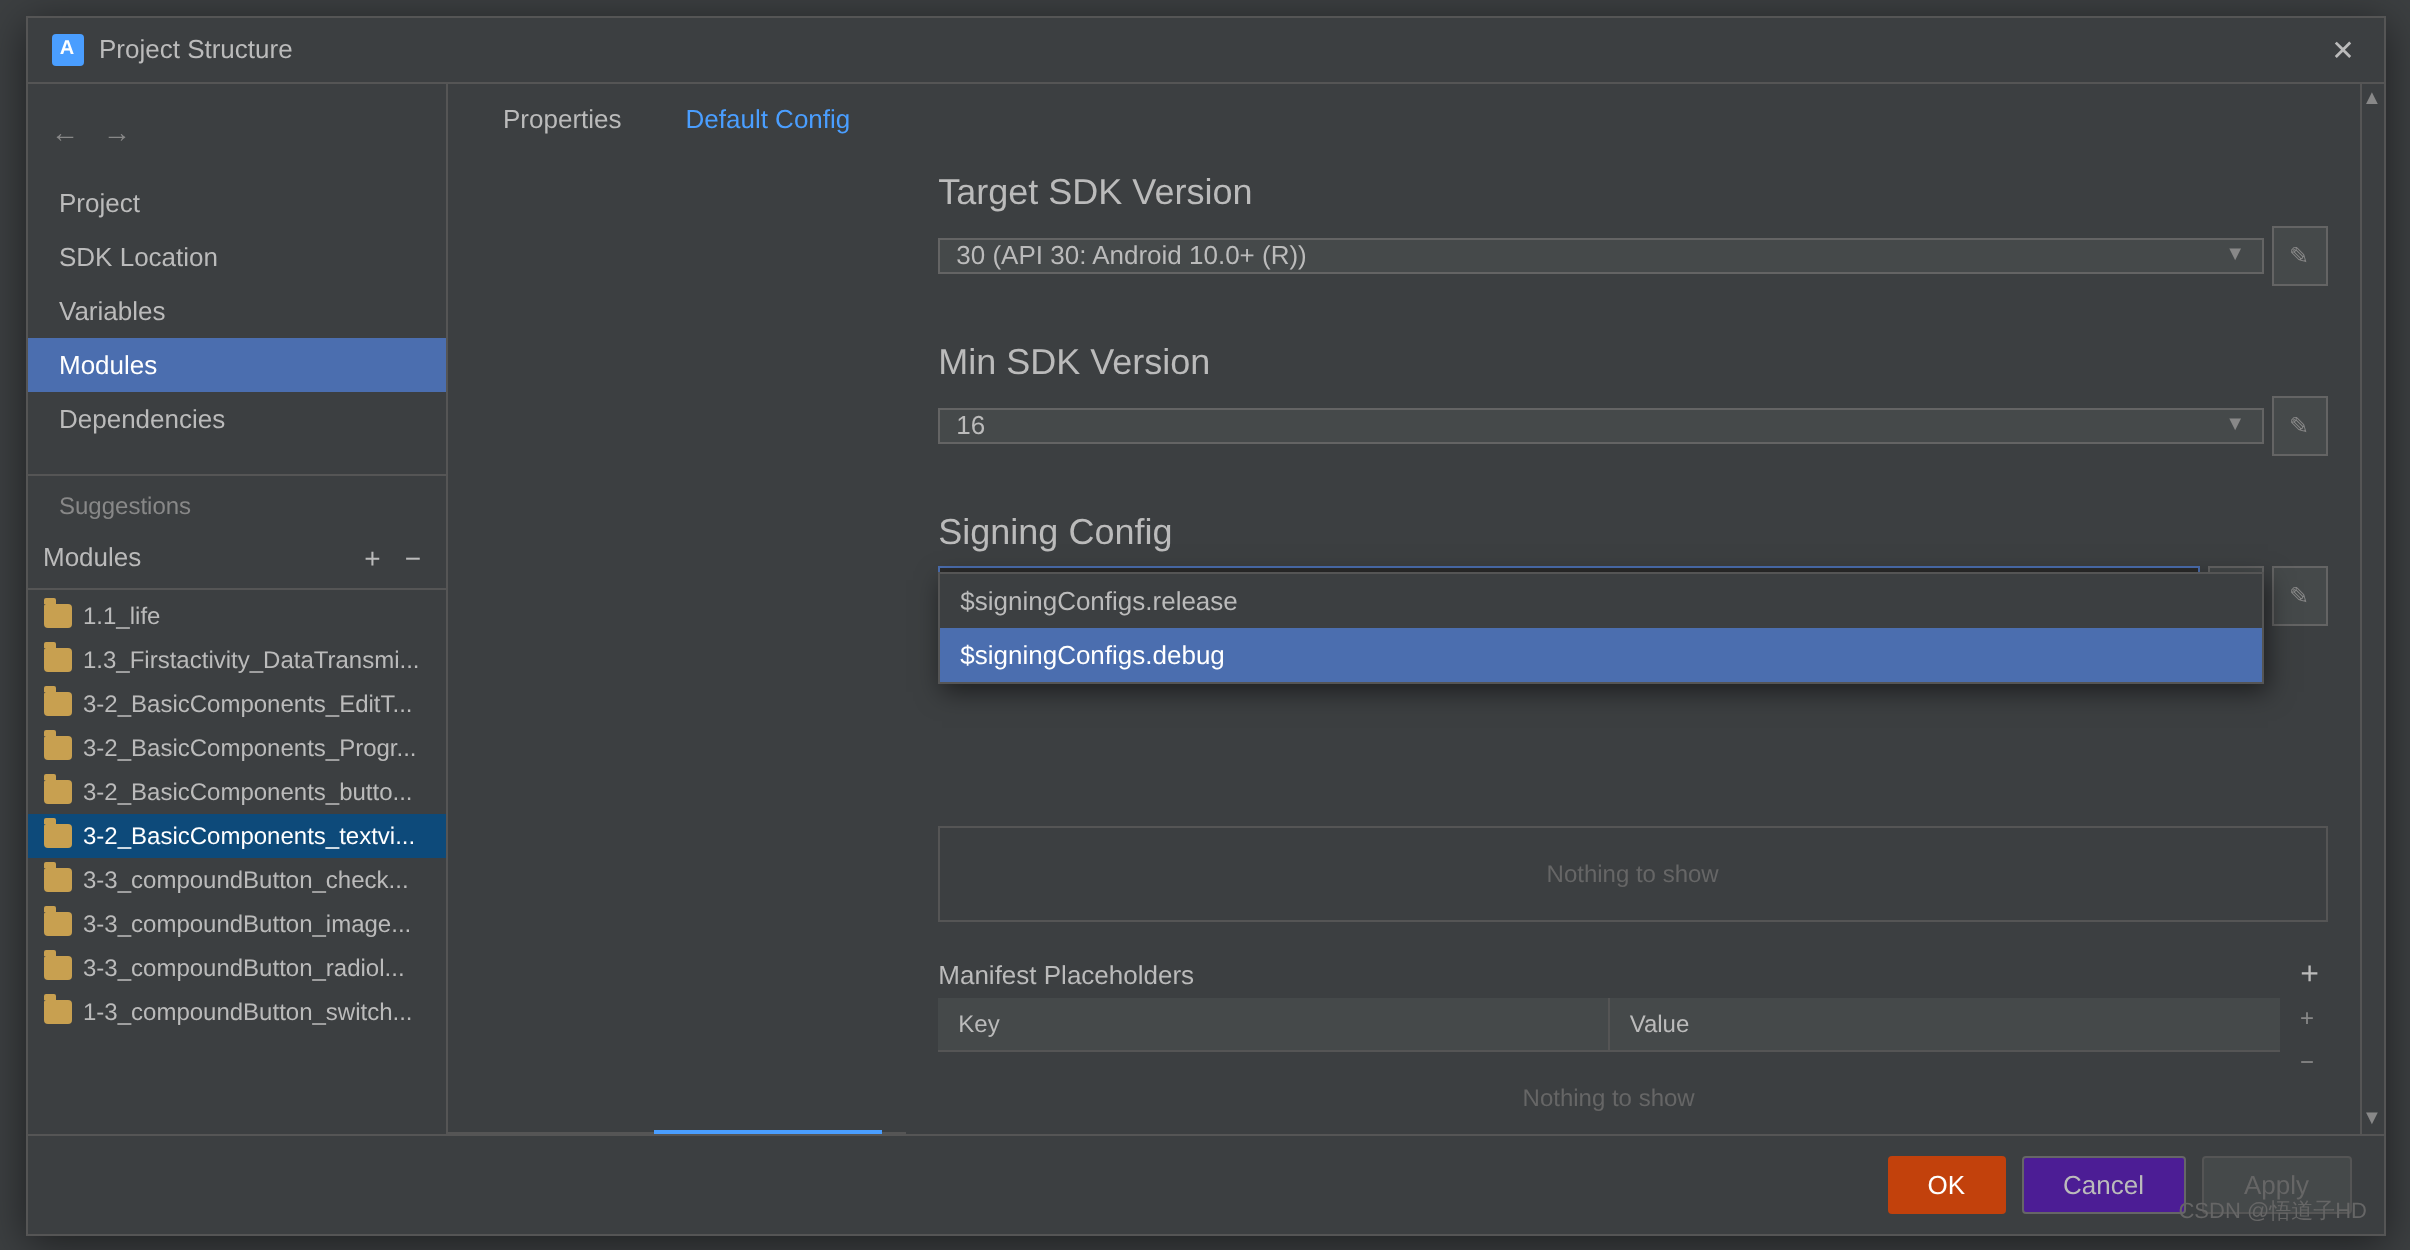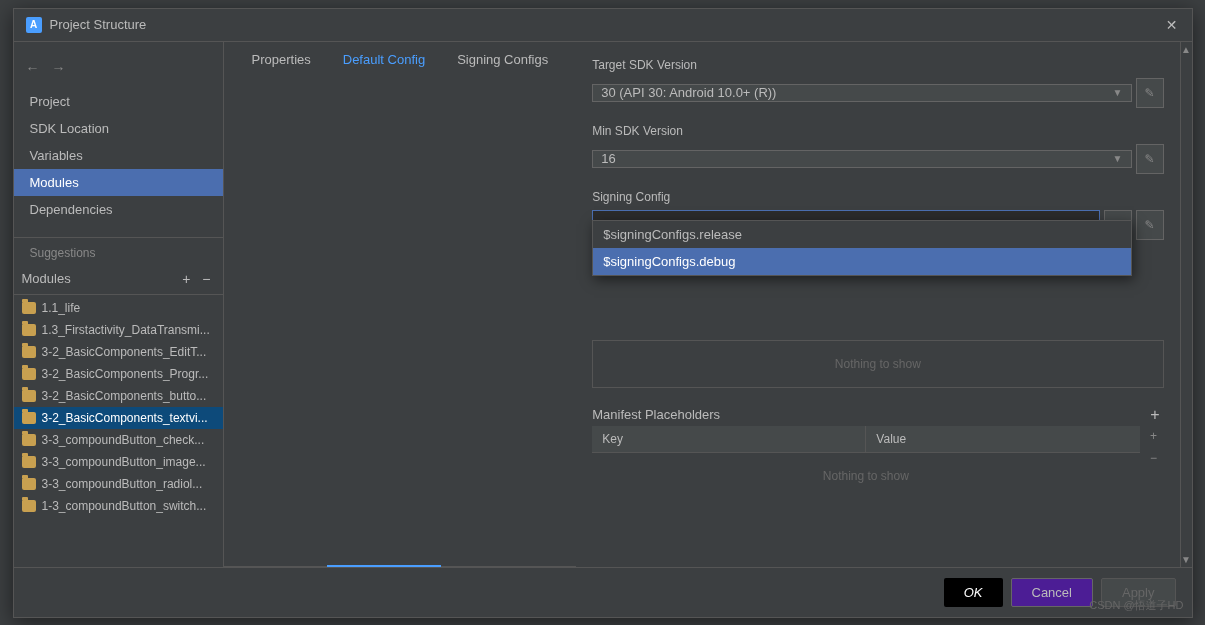--- a/index.html
+++ b/index.html
@@ -229,22 +229,23 @@
       overflow-y: auto;
       position: relative;
     }
 
     .field-group {
       margin-bottom: 16px;
     }
 
     .field-label {
       color: #bbbbbb;
-      font-size: 12px;
+      font-size: 18px;
       margin-bottom: 6px;
+      margin-top: 28px;
     }
 
     .dropdown-row {
       display: flex;
       align-items: center;
       gap: 4px;
     }
 
     .dropdown {
       flex: 1;
@@ -389,23 +390,22 @@
 
     .btn {
       padding: 6px 20px;
       border: none;
       font-size: 13px;
       cursor: pointer;
       border-radius: 2px;
     }
 
     .btn-primary {
-      background: #000000;
+      background: #c2410c;
       color: white;
-      font-style: italic;
     }
 
     .btn-secondary {
       background: #4c1d95;
       color: #bbbbbb;
       border: 1px solid #666;
     }
 
     .btn-disabled {
       background: #45494a;
@@ -595,23 +595,20 @@
 
     <div class="content-area">
 
       <div class="tabs-bar">
         <div class="tab">
           <span>Properties</span>
         </div>
         <div class="tab active">
           <span>Default Config</span>
         </div>
-        <div class="tab">
-          <span>Signing Configs</span>
-        </div>
       </div>
 
       <div class="content-panel">
 
         <div class="field-group">
           <div class="field-label">Target SDK Version</div>
           <div class="dropdown-row">
             <div class="dropdown">
               <span>30 (API 30: Android 10.0+ (R))</span>
               <span class="dropdown-arrow">▼</span>

